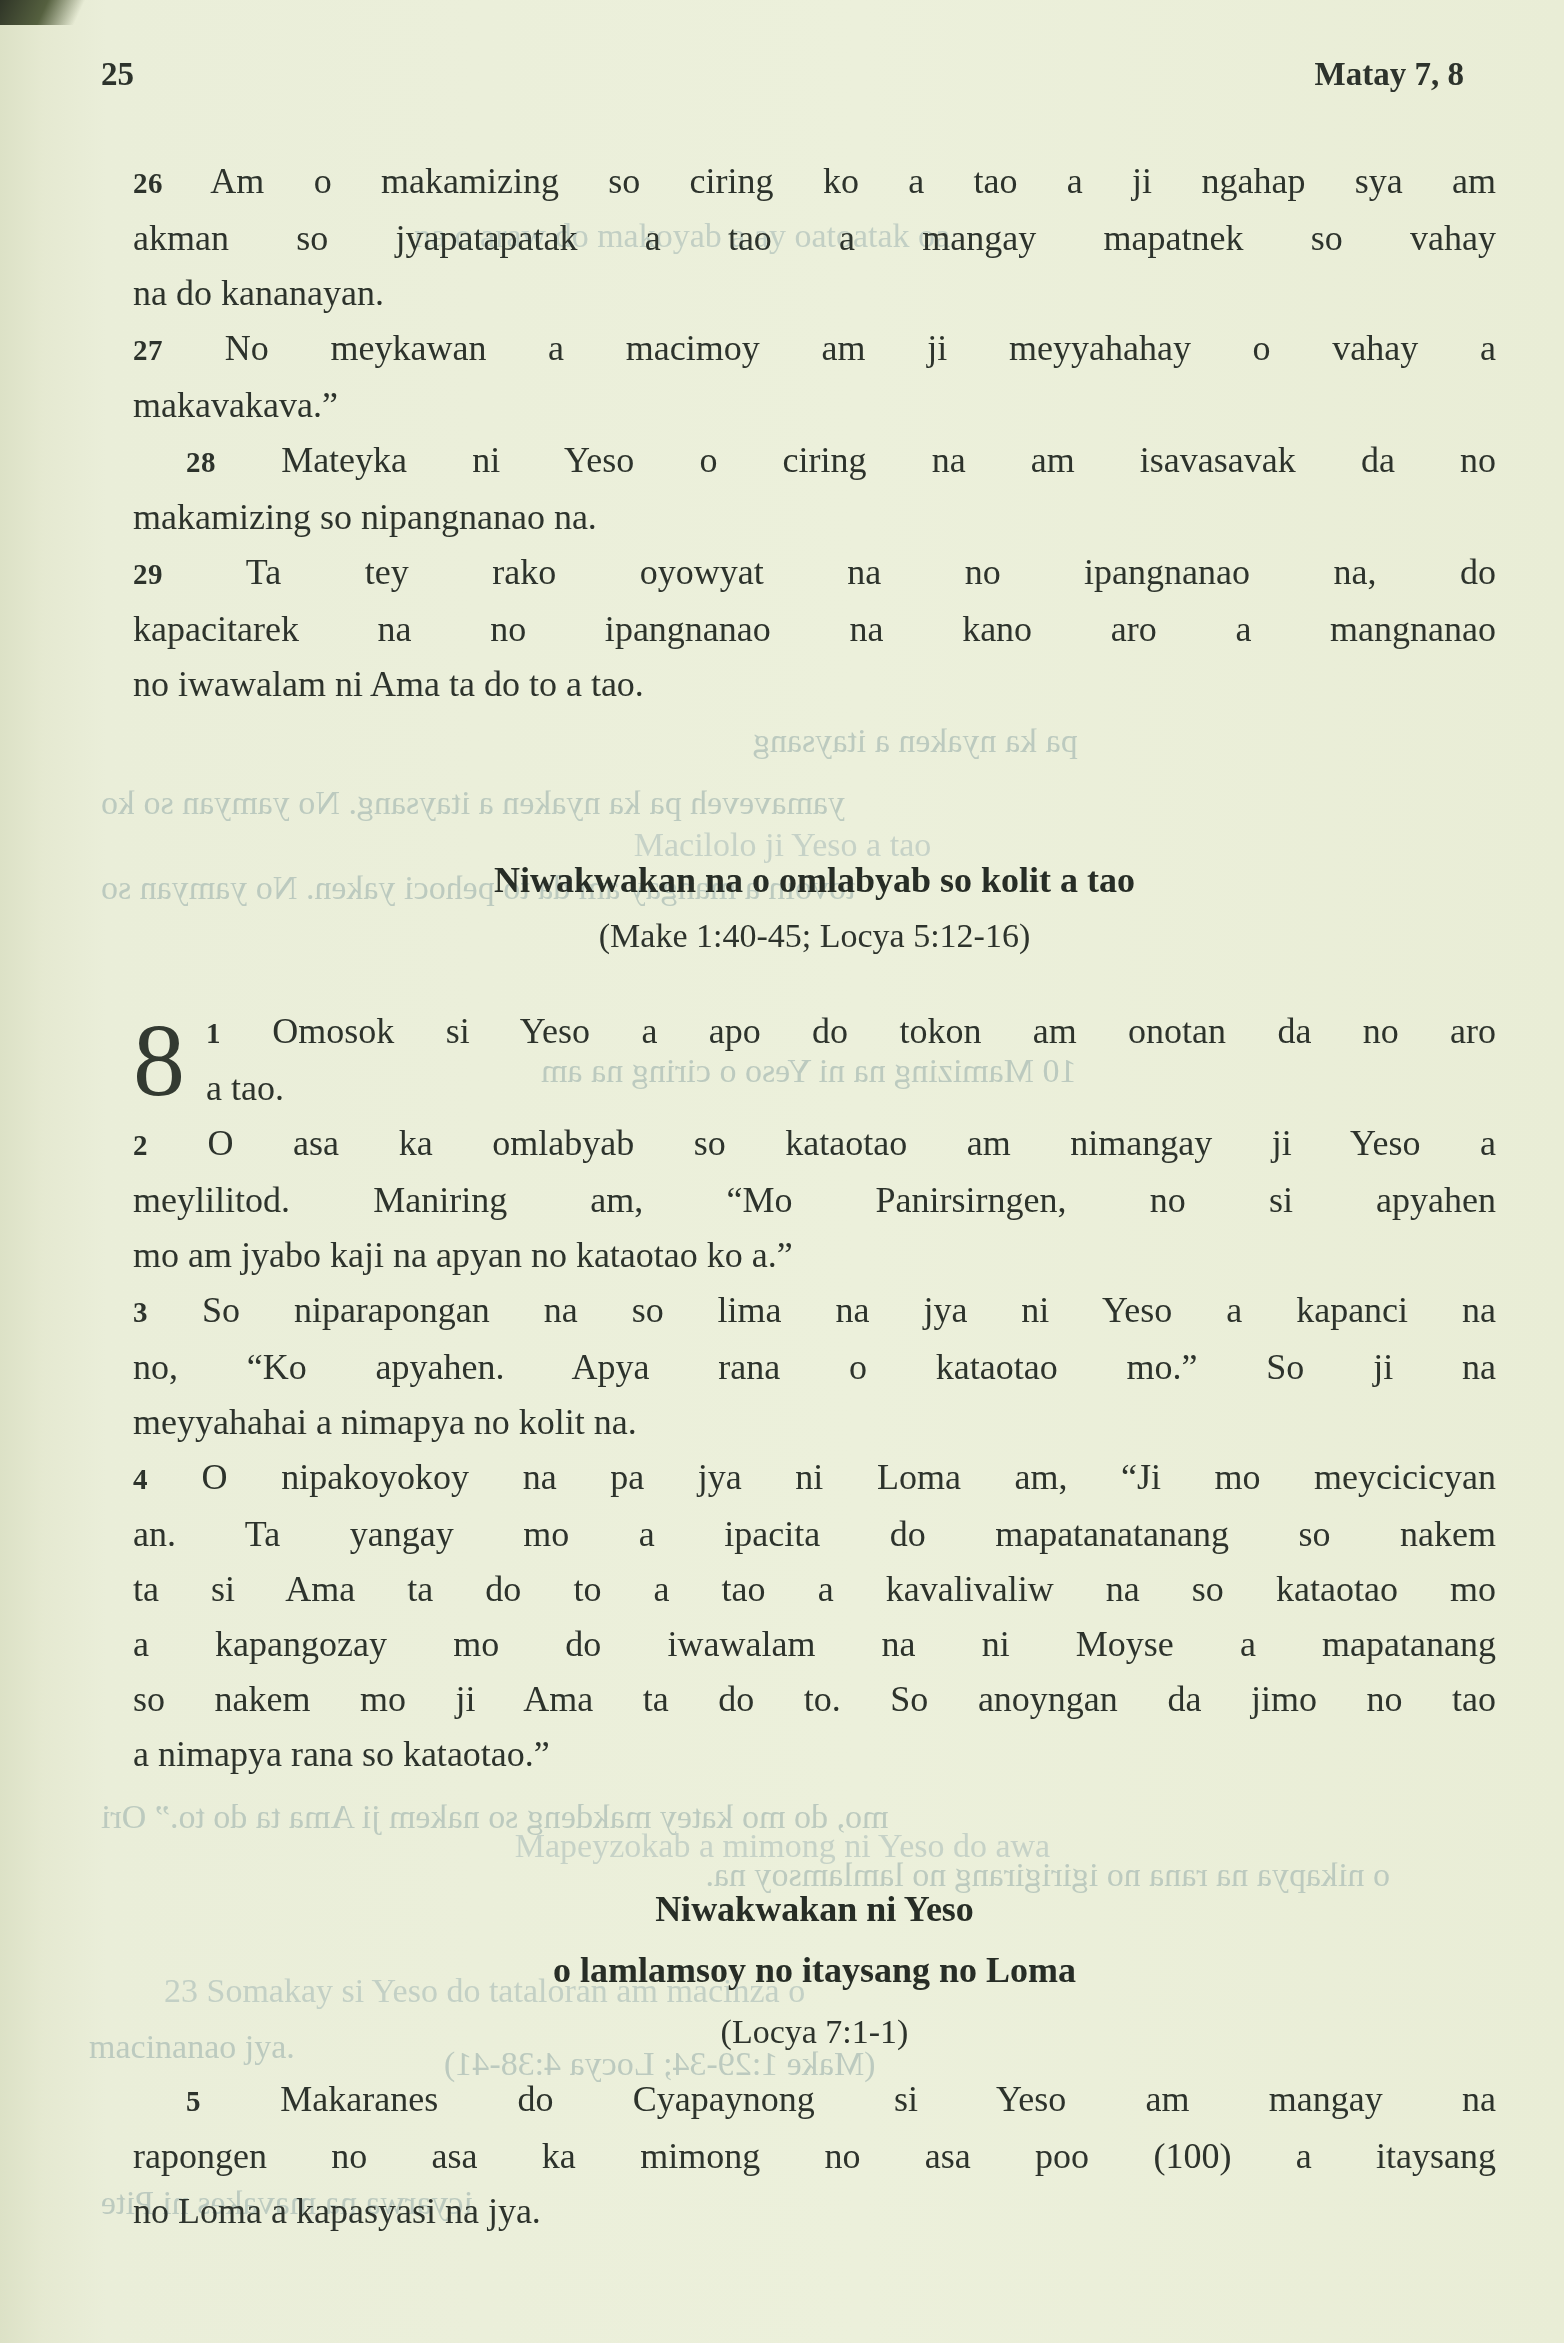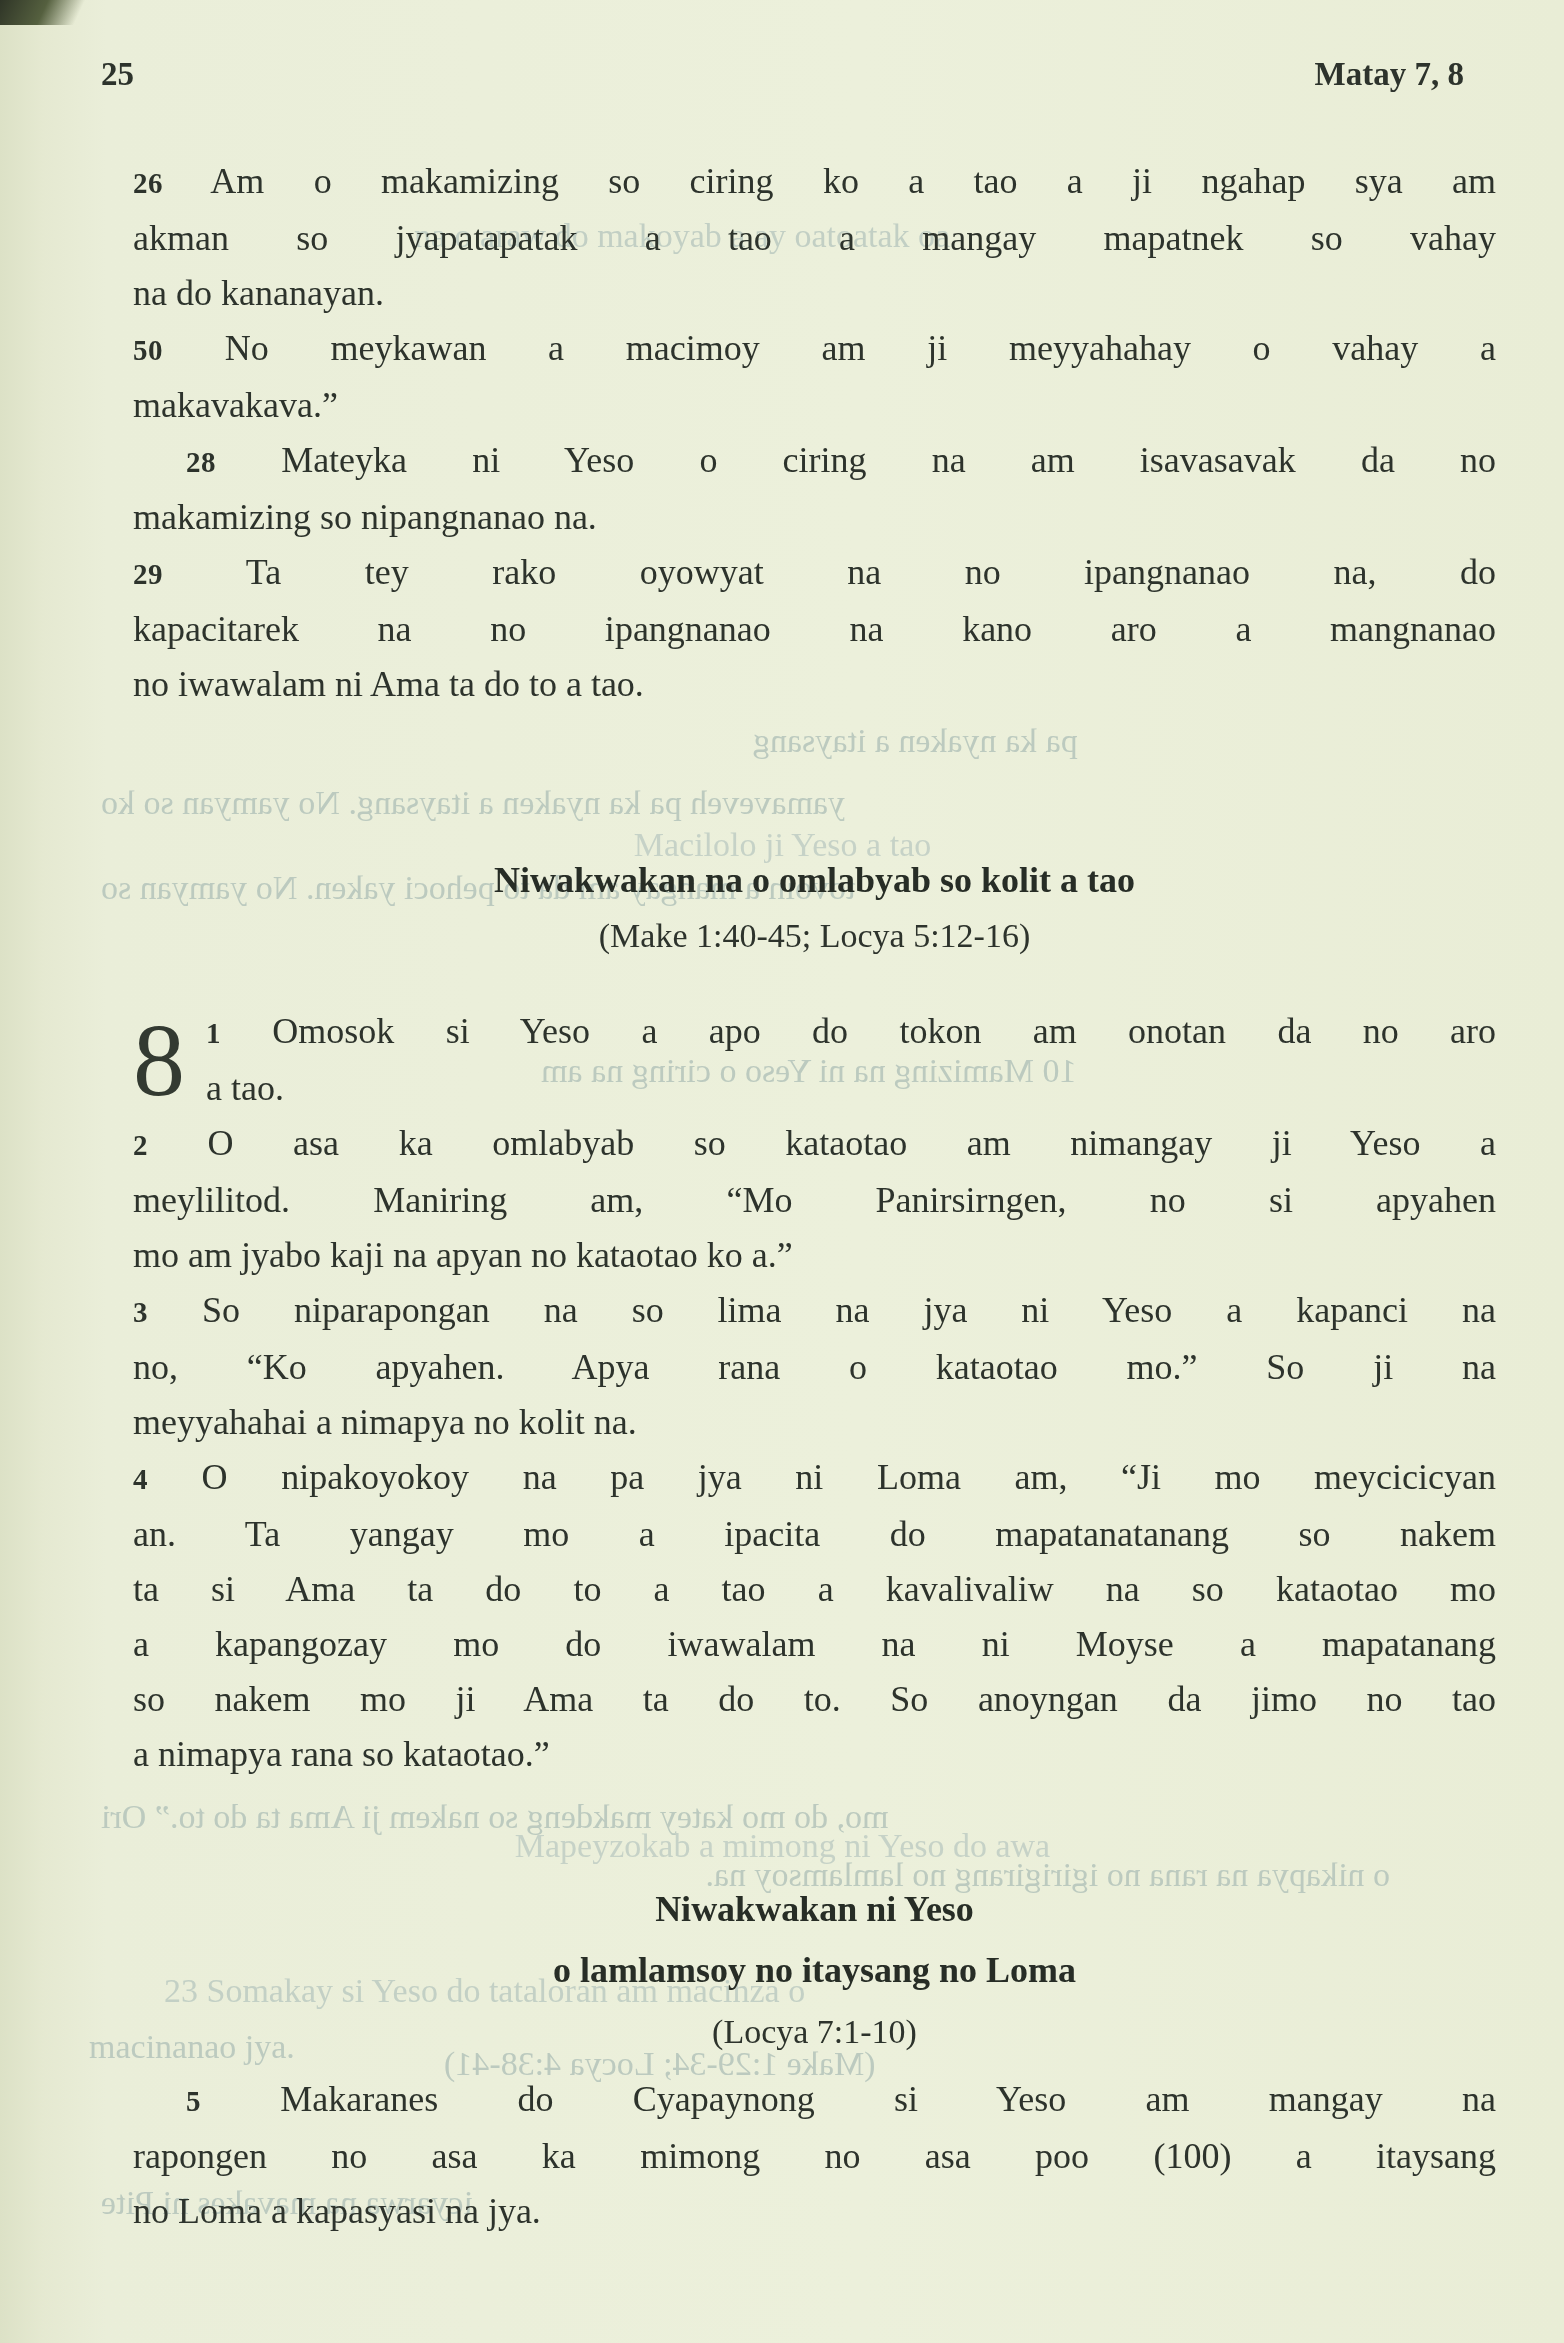--- a/index.html
+++ b/index.html
@@ -77,21 +77,21 @@
 
   <div class="text">
 
     <div>
       <div class="ln"><span class="vnum">26</span> <span>Am o makamizing so ciring ko a tao a ji ngahap sya am</span></div>
       <div class="ln">akman so jyapatapatak a tao a mangay mapatnek so vahay</div>
       <div class="ln last">na do kananayan.</div>
     </div>
 
     <div>
-      <div class="ln"><span class="vnum">50</span> <span>No meykawan a macimoy am ji meyyahahay o vahay a</span></div>
+      <div class="ln"><span class="vnum">27</span> <span>No meykawan a macimoy am ji meyyahahay o vahay a</span></div>
       <div class="ln last">makavakava.”</div>
     </div>
 
     <div>
       <div class="ln ind"><span class="vnum">28</span> <span>Mateyka ni Yeso o ciring na am isavasavak da no</span></div>
       <div class="ln last">makamizing so nipangnanao na.</div>
     </div>
 
     <div>
       <div class="ln"><span class="vnum">29</span> <span>Ta tey rako oyowyat na no ipangnanao na, do</span></div>
@@ -125,21 +125,21 @@
       <div class="ln">an. Ta yangay mo a ipacita do mapatanatanang so nakem</div>
       <div class="ln">ta si Ama ta do to a tao a kavalivaliw na so kataotao mo</div>
       <div class="ln">a kapangozay mo do iwawalam na ni Moyse a mapatanang</div>
       <div class="ln">so nakem mo ji Ama ta do to. So anoyngan da jimo no tao</div>
       <div class="ln last">a nimapya rana so kataotao.”</div>
     </div>
 
     <div class="h2block">
       <div class="heading">Niwakwakan ni Yeso</div>
       <div class="heading">o lamlamsoy no itaysang no Loma</div>
-      <div class="ref">(Locya 7:1-10)</div>
+      <div class="ref">(Locya 7:1-1)</div>
     </div>
 
     <div class="v5">
       <div class="ln ind"><span class="vnum">5</span> <span>Makaranes do Cyapaynong si Yeso am mangay na</span></div>
       <div class="ln">rapongen no asa ka mimong no asa poo (100) a itaysang</div>
       <div class="ln last">no Loma a kapasyasi na jya.</div>
     </div>
 
   </div>
 </div>

